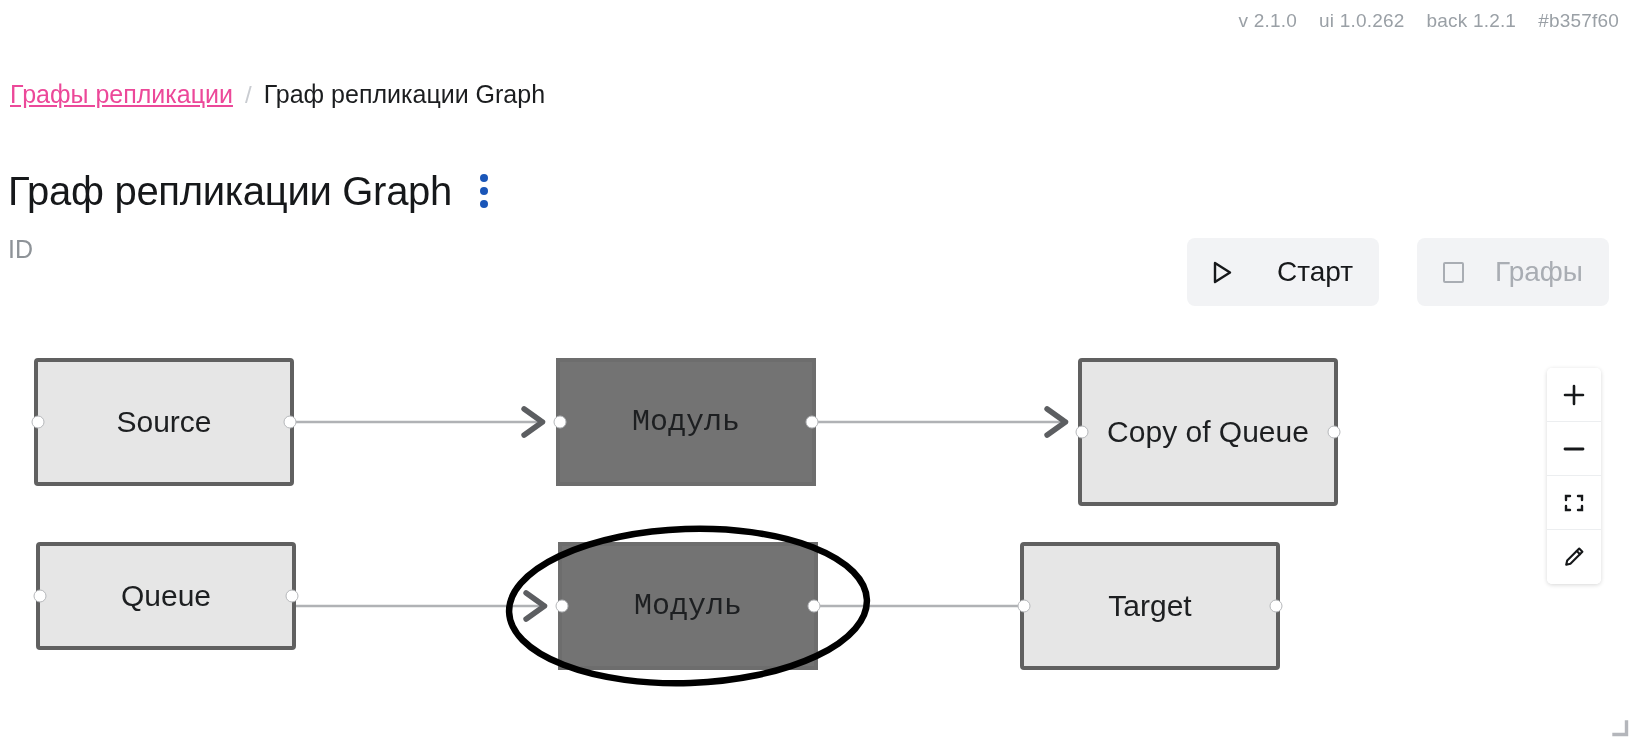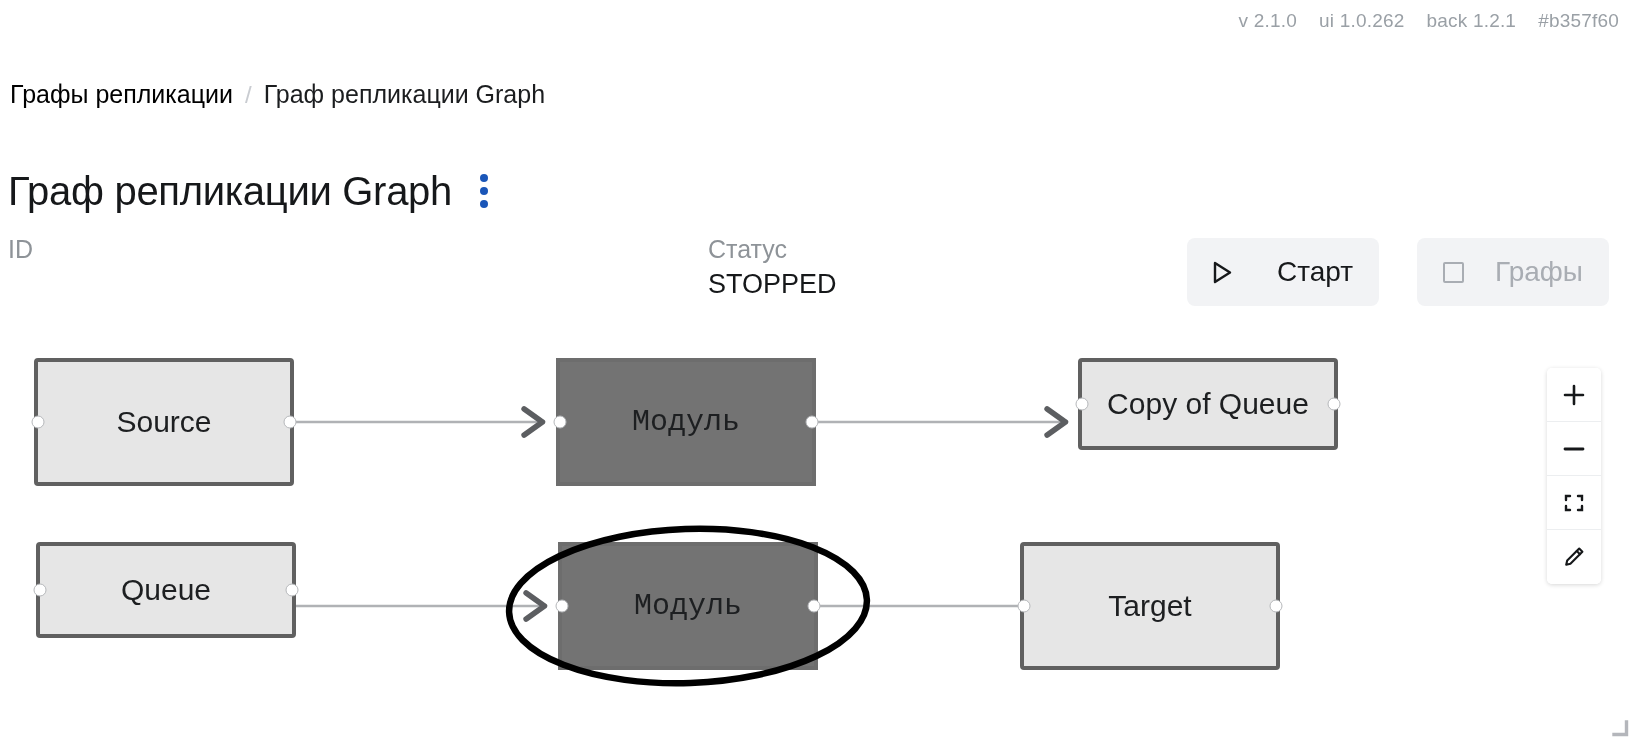--- a/index.html
+++ b/index.html
@@ -20,21 +20,21 @@
     font-size: 19px; color: #9aa0a6; letter-spacing: .2px;
   }
   .version-bar span { white-space: nowrap; }
 
   
   .breadcrumb {
     position: absolute; top: 80px; left: 10px;
     display: flex; align-items: baseline; gap: 12px;
     font-size: 25px;
   }
-  .crumb-link { color: #000000; cursor: pointer; white-space: nowrap; }
+  .crumb-link { color: #ec4899; cursor: pointer; white-space: nowrap; text-decoration: underline; }
   .crumb-sep { color: #c9ccd1; font-size: 24px; }
   .crumb-current { color: #1b1d1f; white-space: nowrap; }
 
   
   .title-row {
     position: absolute; top: 142px; left: 8px;
     display: flex; align-items: center; gap: 22px;
   }
   .page-title {
     font-size: 40px; color: #16181a; font-weight: 400;
@@ -144,24 +144,20 @@
     <div class="kebab">
       <i></i>
       <i></i>
       <i></i>
     </div>
   </div>
 
   <div class="meta">
     <div class="meta-block id">
       <span class="meta-label">ID</span>
-    </div>
-    <div class="meta-block">
-      <span class="meta-label">Статус</span>
-      <span class="meta-value">STOPPED</span>
     </div>
   </div>
 
   <div class="actions">
     <button class="btn">
       <span class="ico-play-outline">
         <svg width="20" height="23" viewBox="0 0 20 23">
             <path d="M2 2 L17 11.5 L2 21 Z" fill="none" stroke="#16181a" stroke-width="2.4" stroke-linejoin="round"></path>
           </svg>
       </span>
@@ -200,27 +196,27 @@
       <span class="handle left"></span>
       <span class="handle right"></span>
     </div>
 
     <div class="node module" style="left:556px; top:28px; width:260px; height:128px;">
       <span>Модуль</span>
       <span class="handle left"></span>
       <span class="handle right"></span>
     </div>
 
-    <div class="node rounded" style="left:1078px; top:28px; width:260px; height:92px;">
+    <div class="node rounded" style="left:1078px; top:28px; width:260px; height:148px;">
       <span>Copy of Queue</span>
       <span class="handle left"></span>
       <span class="handle right"></span>
     </div>
 
-    <div class="node rounded" style="left:36px; top:212px; width:260px; height:96px;">
+    <div class="node rounded" style="left:36px; top:212px; width:260px; height:108px;">
       <span>Queue</span>
       <span class="handle left"></span>
       <span class="handle right"></span>
     </div>
 
     <div class="node module" style="left:558px; top:212px; width:260px; height:128px;">
       <span>Модуль</span>
       <span class="handle left"></span>
       <span class="handle right"></span>
     </div>

